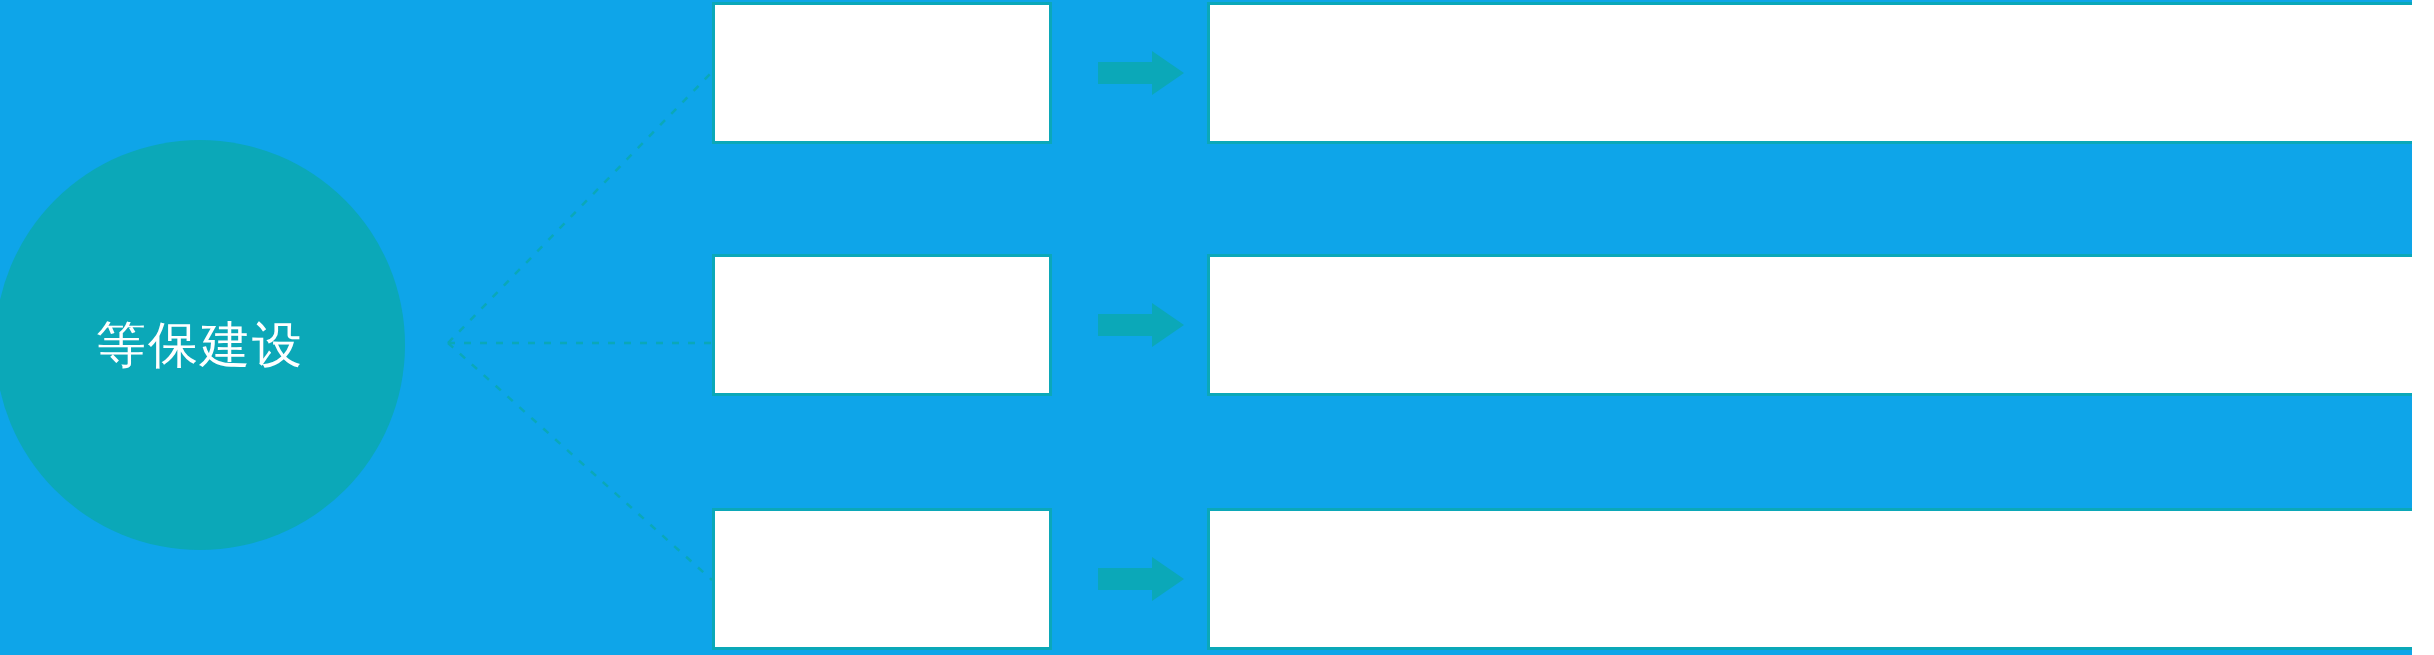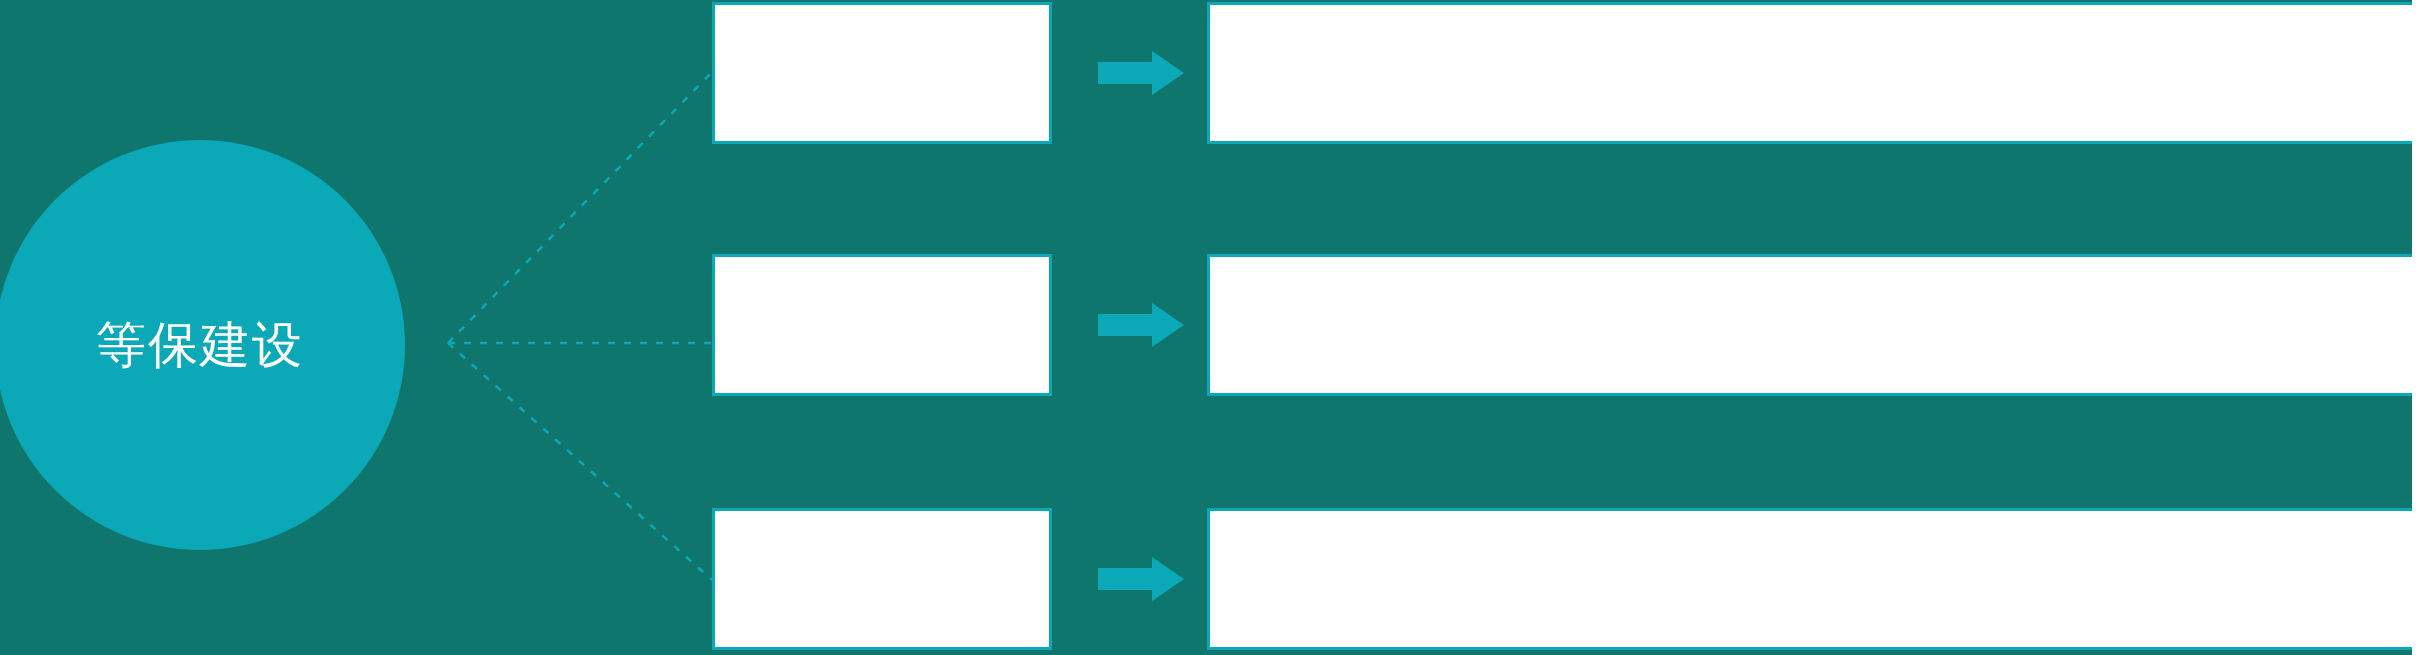--- a/index.html
+++ b/index.html
@@ -8,21 +8,21 @@
     padding: 0;
     background: #ffffff;
   }
   body {
     font-family: "Liberation Sans", "DejaVu Sans", sans-serif;
   }
   #stage {
     position: relative;
     width: 2412px;
     height: 655px;
-    background: #0f766e;
+    background: #0ea5e9;
     overflow: hidden;
   }
 
   
   #connectors {
     position: absolute;
     left: 0;
     top: 0;
     width: 2434px;
     height: 655px;

